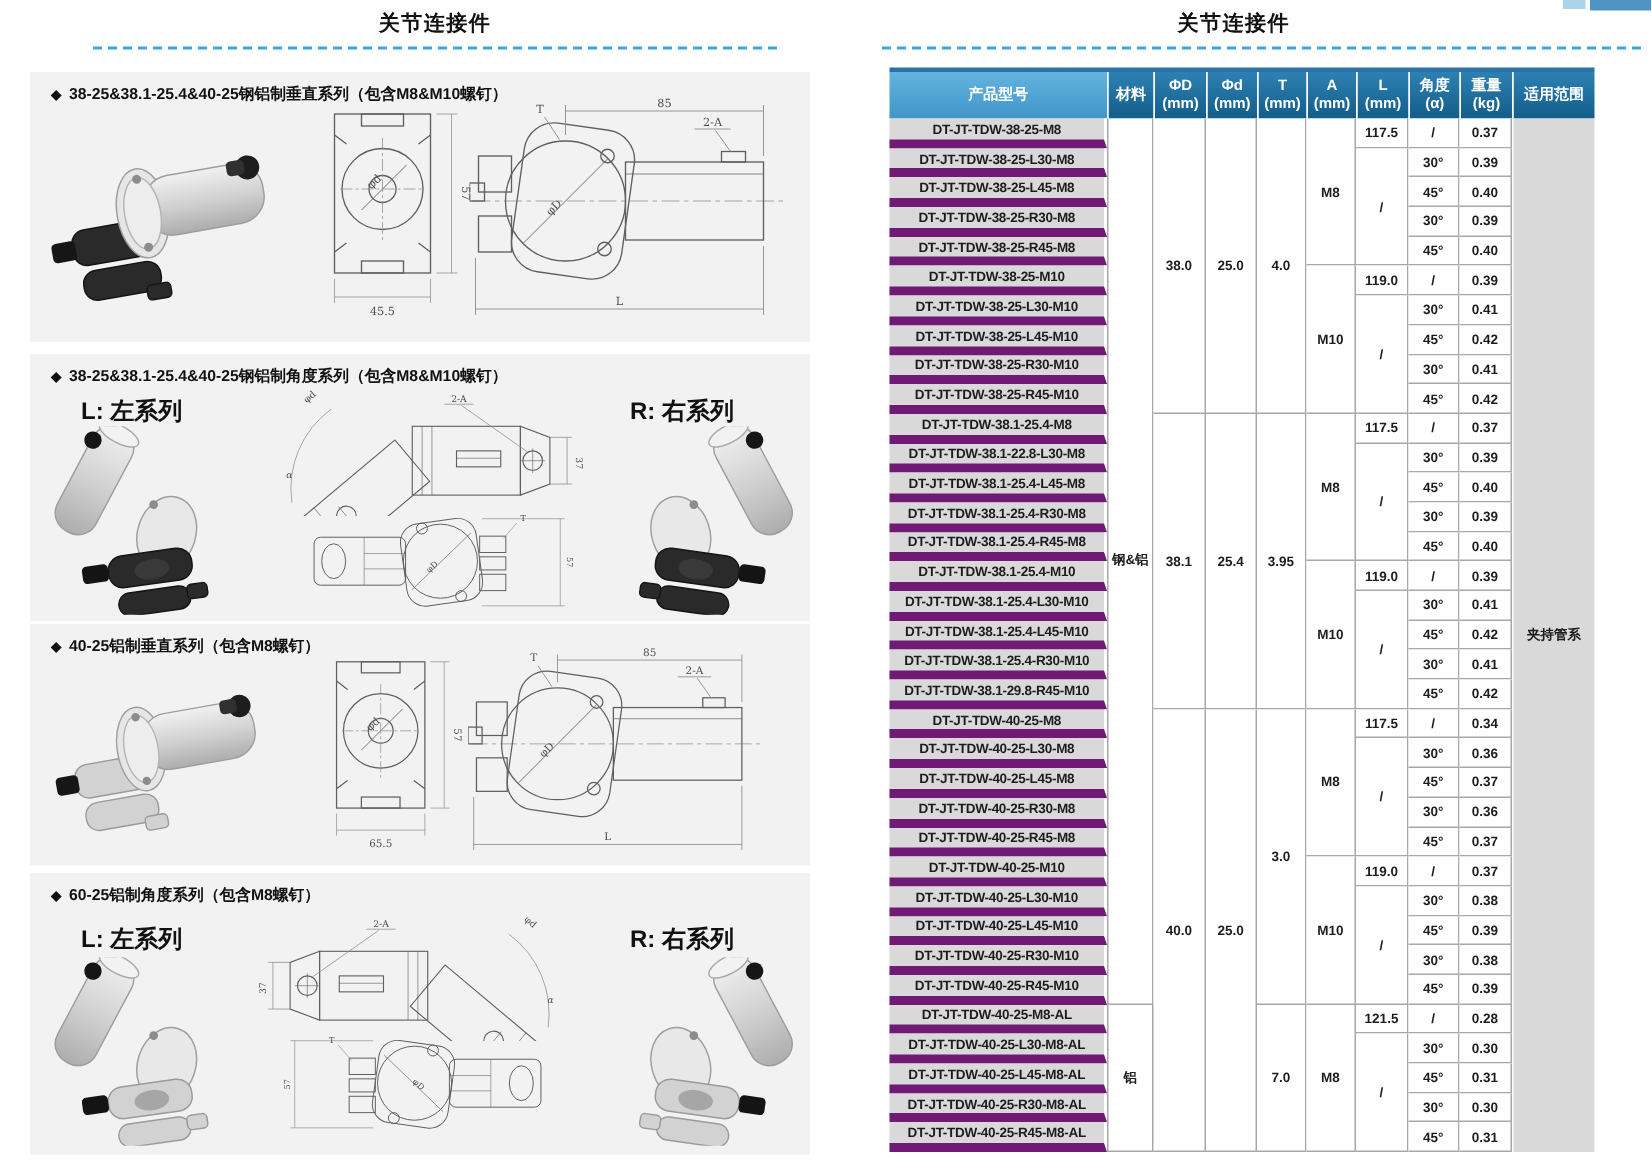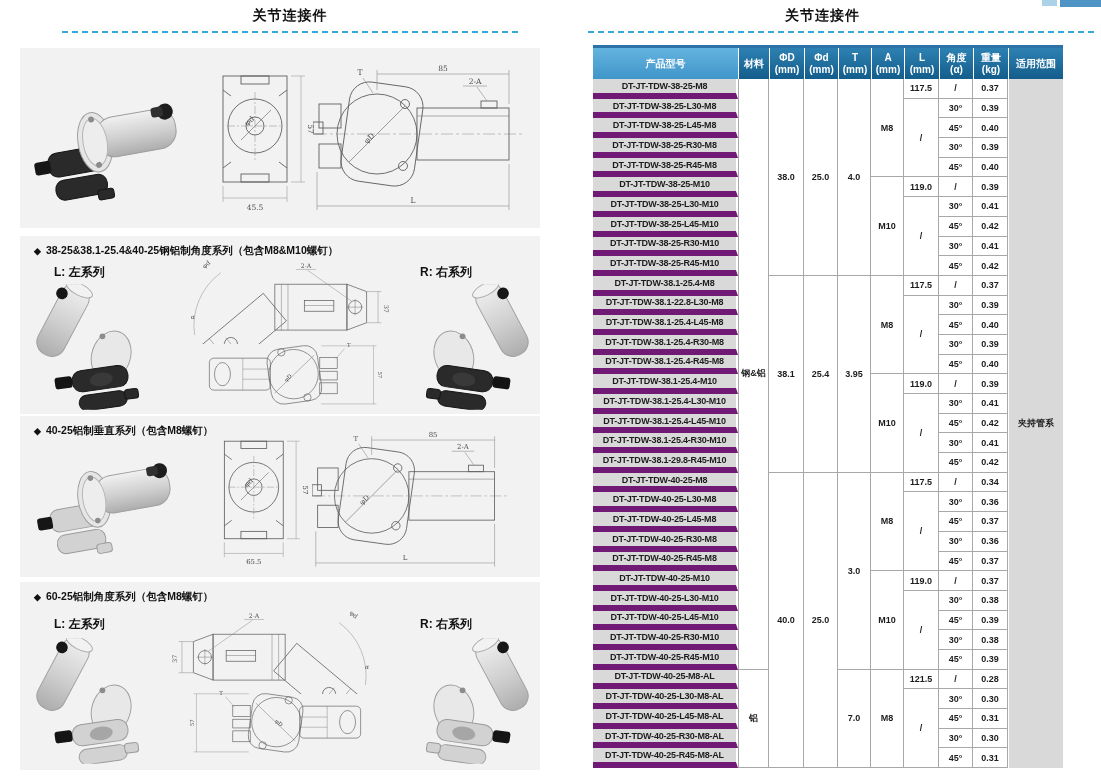--- a/index.html
+++ b/index.html
@@ -20,21 +20,21 @@
   .corner-b { position:absolute; left:1060px; top:0; width:41px; height:7px; background:#4e94c4; }
 
   
   .sec { position:absolute; left:20px; width:520px; background:#f2f2f2; }
   .sec1 { top:48px;  height:180px; }
   .sec2 { top:236px; height:178px; }
   .sec3 { top:416px; height:161px; }
   .sec4 { top:582px; height:188px; }
   .sec-heading { position:absolute; left:14px; top:8px; font-size:10.5px; font-weight:bold; color:#111; white-space:nowrap; }
   .sec-heading .bullet { font-size:9px; margin-right:5px; }
-  .lr-label { position:absolute; font-size:12px; font-weight:bold; color:#111; }
+  .lr-label { position:absolute; font-size:16px; font-weight:bold; color:#111; }
 
   .abs { position:absolute; }
   svg.tech text { font-family:"DejaVu Serif", serif; font-size:7.5px; fill:#4d4d4d; }
   svg.tech { overflow:visible; }
 
   
   .table-wrap { position:absolute; left:593px; top:45px; width:470px; border-top:3px solid #2a72a8; }
   table.spec { border-collapse:separate; border-spacing:0; table-layout:fixed; width:470px; }
   table.spec th { color:#fff; font-weight:bold; font-size:10px; text-align:center; vertical-align:middle; height:31px; line-height:1.15; padding:1px 0; }
   th.h-model { background:linear-gradient(#65b3df,#3f96c9); }
@@ -202,20 +202,23 @@
 
 <div class="screen">
 
   <div class="corner-a"></div>
   <div class="corner-b"></div>
 
   <div class="page-title title-left">关节连接件</div>
   <div class="dash-line dash-left"></div>
 
   <div class="sec sec1">
+    <div class="sec-heading">
+      <span class="bullet">◆</span><span>38-25&amp;38.1-25.4&amp;40-25钢铝制垂直系列（包含M8&amp;M10螺钉）</span>
+    </div>
     <svg class="abs" style="left:12px;top:38px;--clamp:#2a2a2a;--clampStroke:#151515" width="160" height="133" viewBox="0 0 160 130">
       <use href="#sym-photo-straight"></use>
     </svg>
     <svg class="tech abs" style="left:195px;top:18px" width="100" height="150" viewBox="0 0 100 150">
       <use href="#sym-front"></use>
       <text x="40" y="144" text-anchor="middle">45.5</text>
       <text x="93" y="63" text-anchor="middle" transform="rotate(90 93 63)">57</text>
       <text x="36" y="57" text-anchor="middle" transform="rotate(-42 36 57)">φd</text>
     </svg>
     <svg class="tech abs" style="left:293px;top:12px" width="220" height="160" viewBox="0 0 220 160">

